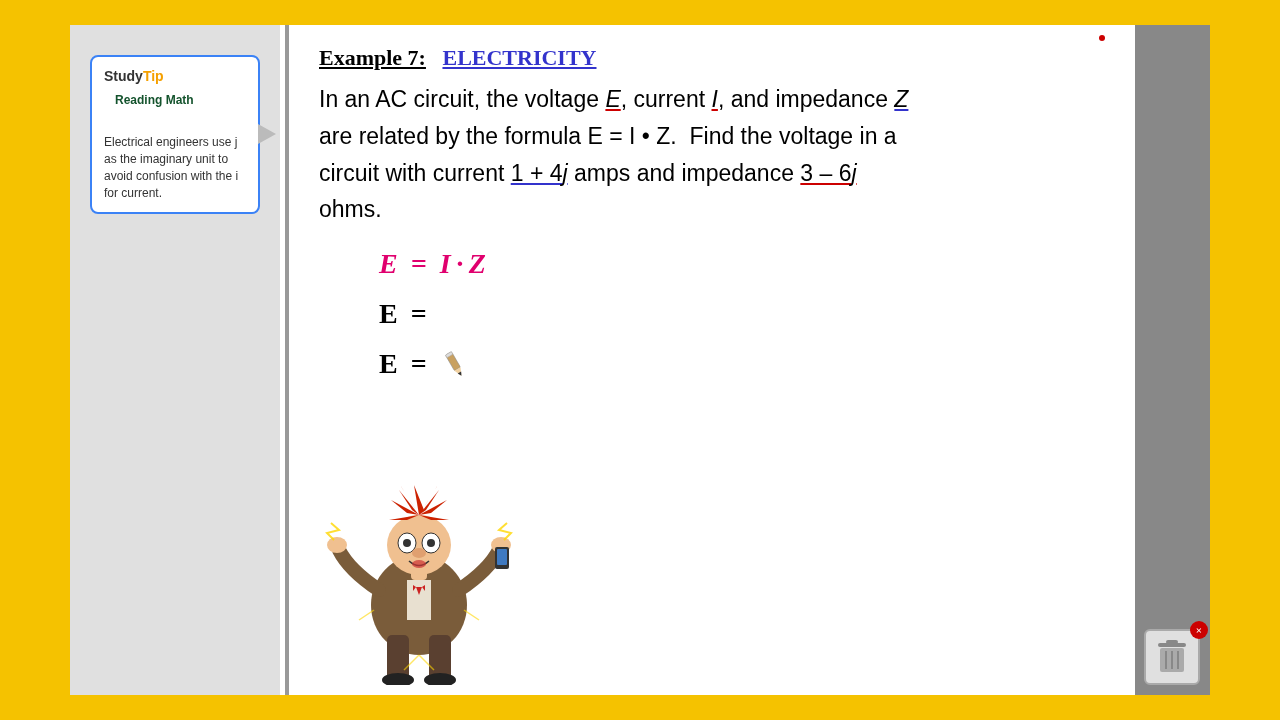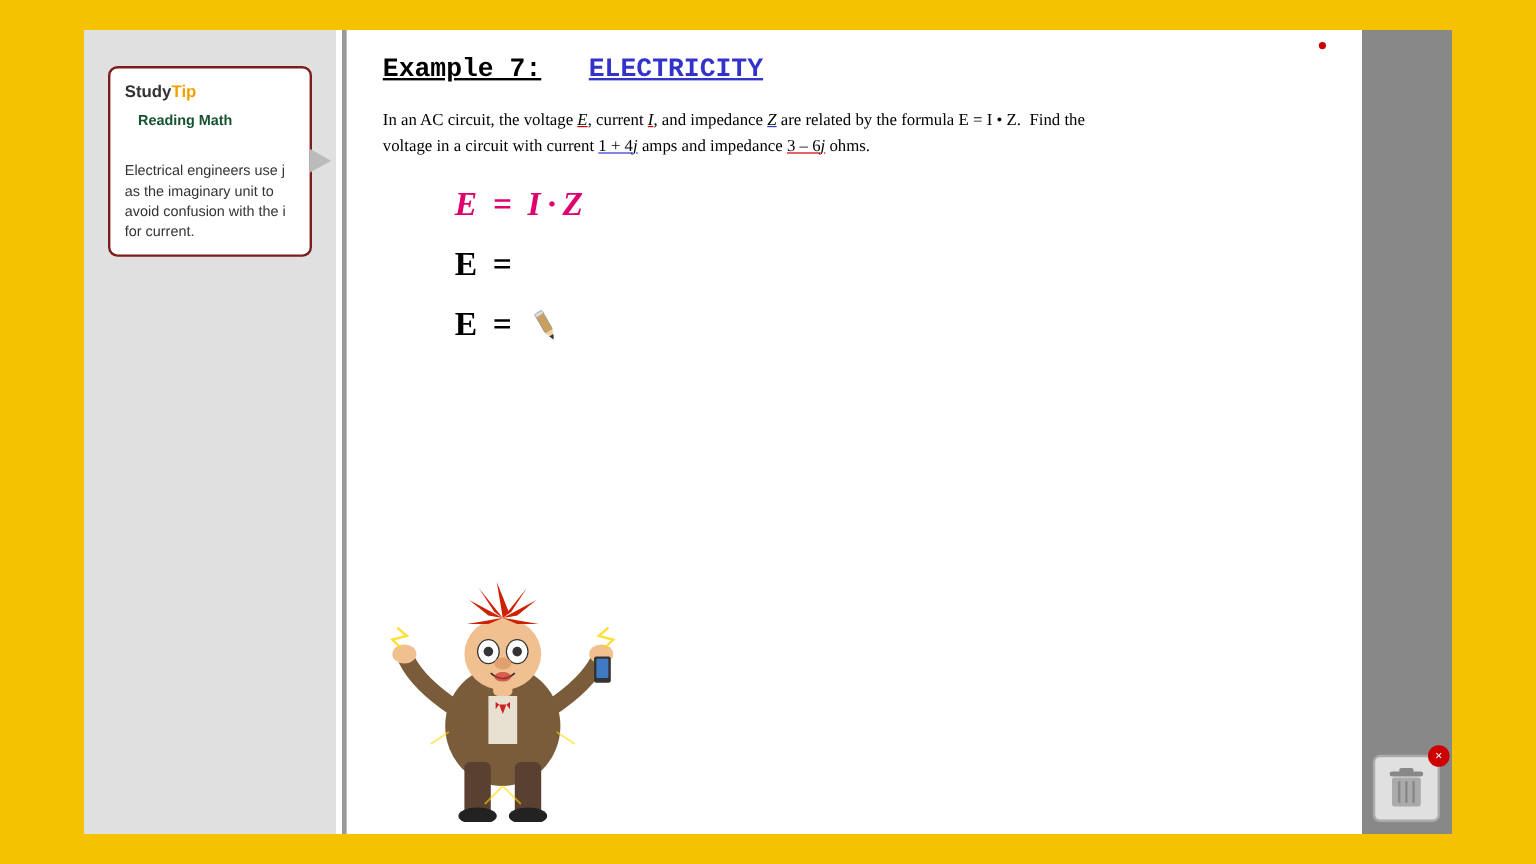--- a/index.html
+++ b/index.html
@@ -29,21 +29,21 @@
       min-width: 210px;
       background: #e0e0e0;
       display: flex;
       flex-direction: column;
       align-items: center;
       padding-top: 30px;
     }
 
     .study-tip-box {
       background: #fff;
-      border: 2px solid #7f1d1d;
+      border: 2px solid #3b82f6;
       border-radius: 8px;
       padding: 10px 12px;
       width: 170px;
       position: relative;
       font-size: 13px;
       color: #222;
       line-height: 1.4;
     }
 
     .study-tip-box::after {
@@ -99,39 +99,39 @@
       flex: 1;
       background: #fff;
       padding: 20px 40px 20px 30px;
       position: relative;
       overflow: hidden;
     }
 
     .example-title {
       font-size: 22px;
       font-weight: bold;
-      margin-bottom: 20px;
-      font-family: Liberation Mono, monospace;
+      margin-bottom: 10px;
+      font-family: Liberation Serif, serif;
     }
 
     .example-title .example-label {
       text-decoration: underline;
       color: #000;
     }
 
     .example-title .electricity {
       color: #3333cc;
       text-decoration: underline;
     }
 
     .problem-text {
-      font-size: 14px;
+      font-size: 23px;
       line-height: 1.6;
       color: #000;
-      font-family: Liberation Serif, serif;
+      font-family: Liberation Sans, sans-serif;
       max-width: 600px;
     }
 
     .underline-red {
       text-decoration: underline;
       text-decoration-color: #cc0000;
     }
 
     .underline-blue {
       text-decoration: underline;

